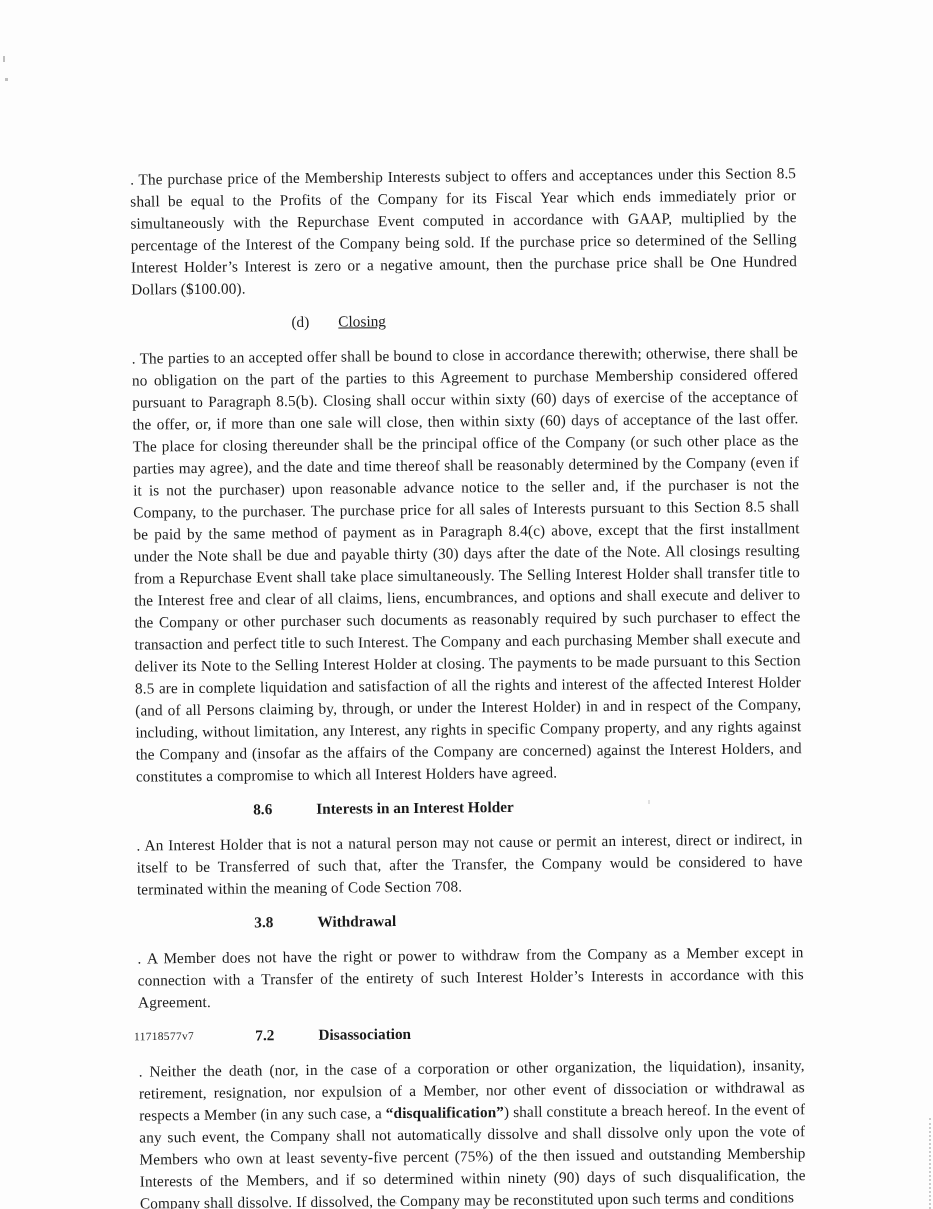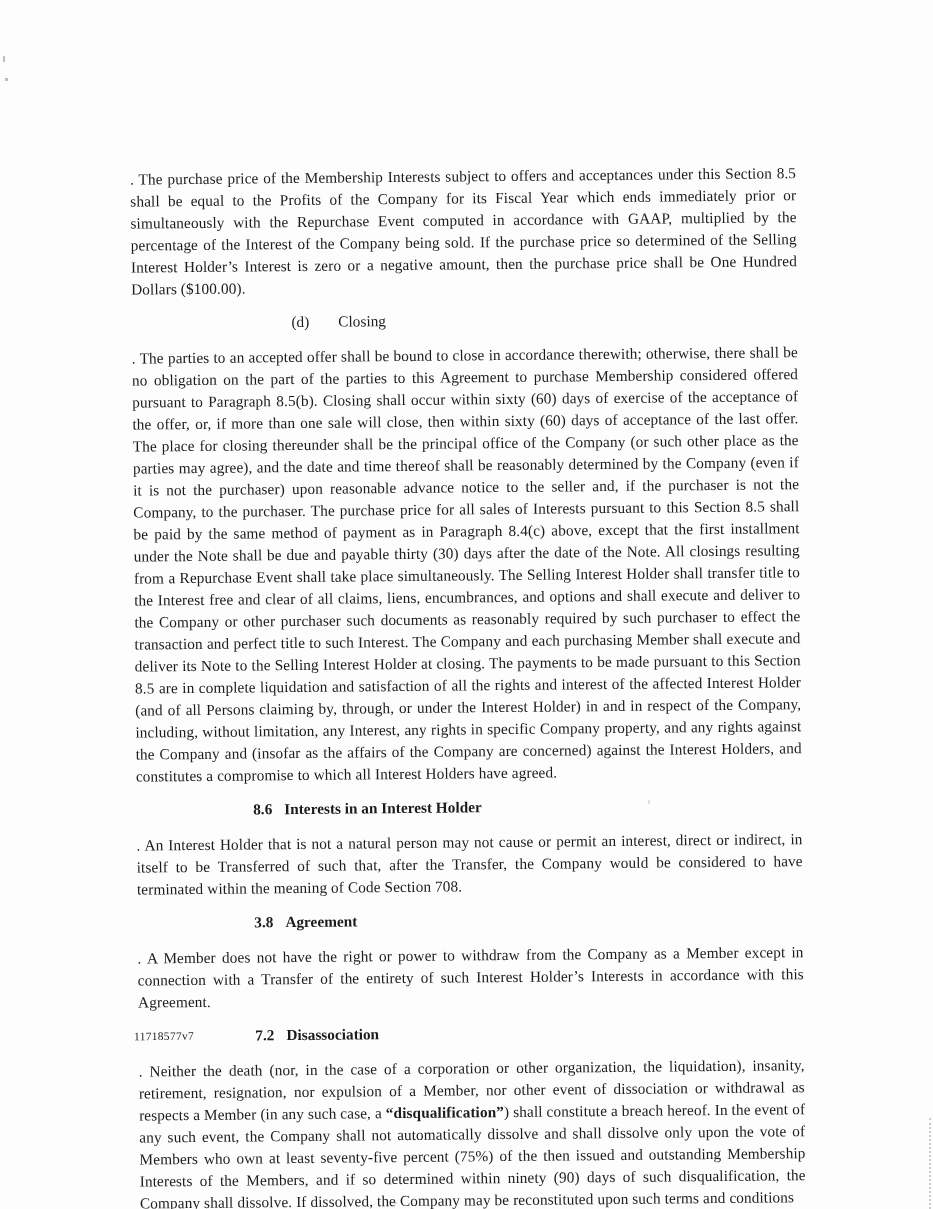--- a/index.html
+++ b/index.html
@@ -36,22 +36,22 @@
     line-height: 22px;
     margin: 12px 0 13px 0;
     white-space: nowrap;
   }
   .heading .h-label {
     display: inline-block;
   }
   .h-sub { padding-left: 160px; }
   .h-sub .h-label { margin-right: 29px; }
   .h-sec { padding-left: 117px; font-weight: bold; }
-  .h-sec .h-label { margin-right: 12px; }
-  .underlined { }
+  .h-sec .h-label { margin-right: 44px; }
+  .underlined { text-decoration: underline; }
   .bold-inline { font-weight: bold; }
   .footer-doc-id {
     position: absolute;
     left: 134px;
     top: 1030px;
     font-size: 11.5px;
     letter-spacing: 0.3px;
     transform: rotate(-0.4deg);
   }
   .footer-page-num {
@@ -97,21 +97,21 @@
 
     <p class="para">. The parties to an accepted offer shall be bound to close in accordance therewith; otherwise, there shall be no obligation on the part of the parties to this Agreement to purchase Membership considered offered pursuant to Paragraph 8.5(b).  Closing shall occur within sixty (60) days of exercise of the acceptance of the offer, or, if more than one sale will close, then within sixty (60) days of acceptance of the last offer. The place for closing thereunder shall be the principal office of the Company (or such other place as the parties may agree), and the date and time thereof shall be reasonably determined by the Company (even if it is not the purchaser) upon reasonable advance notice to the seller and, if the purchaser is not the Company, to the purchaser. The purchase price for all sales of Interests pursuant to this Section 8.5 shall be paid by the same method of payment as in Paragraph 8.4(c) above, except that the first installment under the Note shall be due and payable thirty (30) days after the date of the Note. All closings resulting from a Repurchase Event shall take place simultaneously. The Selling Interest Holder shall transfer title to the Interest free and clear of all claims, liens, encumbrances, and options and shall execute and deliver to the Company or other purchaser such documents as reasonably required by such purchaser to effect the transaction and perfect title to such Interest. The Company and each purchasing Member shall execute and deliver its Note to the Selling Interest Holder at closing. The payments to be made pursuant to this Section 8.5 are in complete liquidation and satisfaction of all the rights and interest of the affected Interest Holder (and of all Persons claiming by, through, or under the Interest Holder) in and in respect of the Company, including, without limitation, any Interest, any rights in specific Company property, and any rights against the Company and (insofar as the affairs of the Company are concerned) against the Interest Holders, and constitutes a compromise to which all Interest Holders have agreed.</p>
 
     <div class="heading h-sec">
       <span class="h-label">8.6</span><span>Interests in an Interest Holder</span>
     </div>
 
     <p class="para">. An Interest Holder that is not a natural person may not cause or permit an interest, direct or indirect, in itself to be Transferred of such that, after the Transfer, the Company would be considered to have terminated within the meaning of Code Section 708.</p>
 
     <div class="heading h-sec">
-      <span class="h-label">3.8</span><span>Agreement</span>
+      <span class="h-label">3.8</span><span>Withdrawal</span>
     </div>
 
     <p class="para">. A Member does not have the right or power to withdraw from the Company as a Member except in connection with a Transfer of the entirety of such Interest Holder’s Interests in accordance with this Agreement.</p>
 
     <div class="heading h-sec">
       <span class="h-label">7.2</span><span>Disassociation</span>
     </div>
 
     <p class="para"><span>. Neither the death (nor, in the case of a corporation or other organization, the liquidation), insanity, retirement, resignation, nor expulsion of a Member, nor other event of dissociation or withdrawal as respects a Member (in any such case, a </span><span class="bold-inline">“disqualification”</span><span>) shall constitute a breach hereof. In the event of any such event, the Company shall not automatically dissolve and shall dissolve only upon the vote of Members who own at least seventy-five percent (75%) of the then issued and outstanding Membership Interests of the Members, and if so determined within ninety (90) days of such disqualification, the Company shall dissolve. If dissolved, the Company may be reconstituted upon such terms and conditions</span></p>
 

